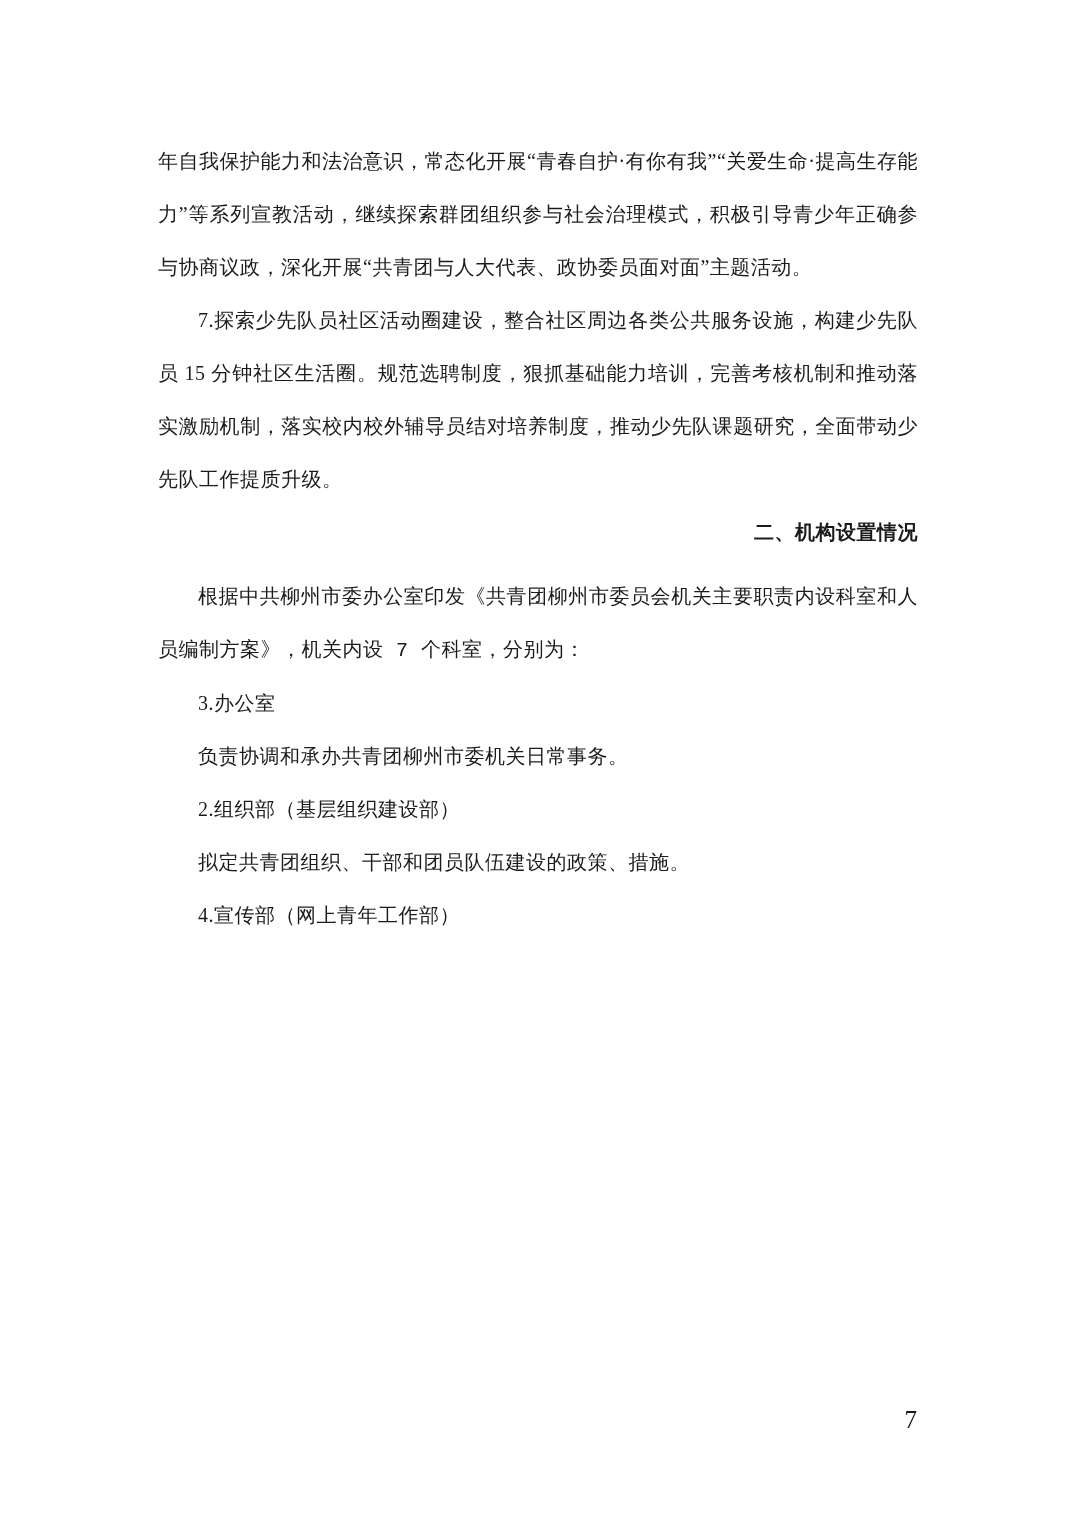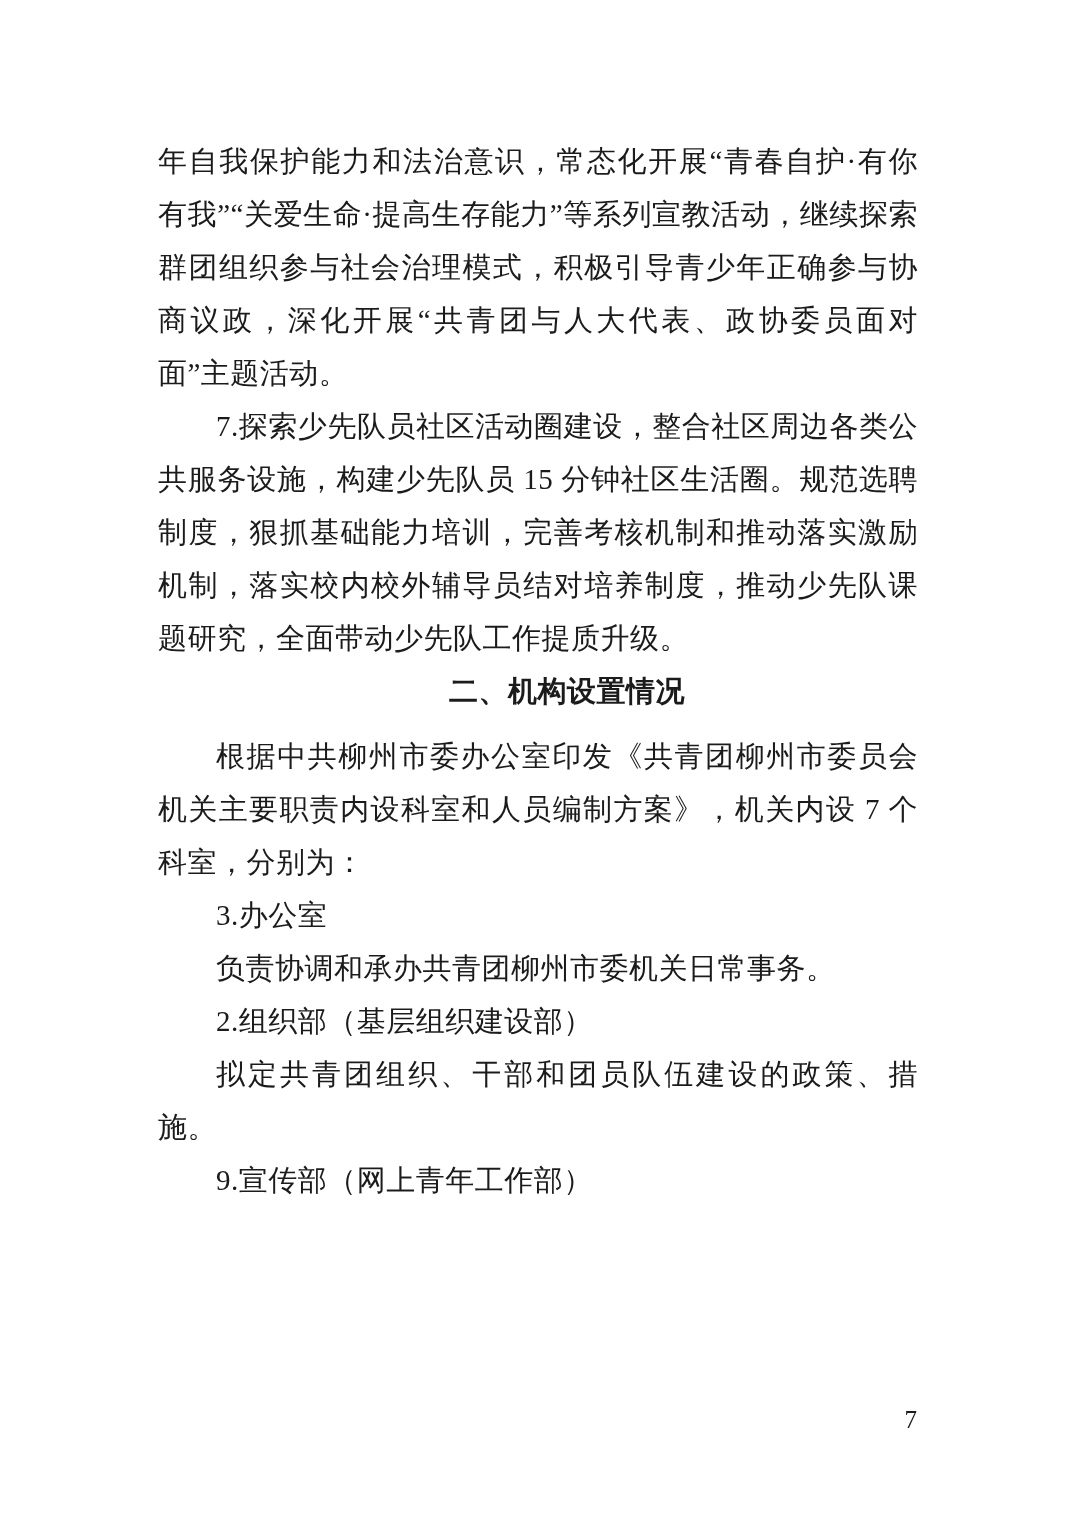--- a/index.html
+++ b/index.html
@@ -24,37 +24,38 @@
     background: #ffffff;
   }
   .content {
     position: absolute;
     left: 158px;
     top: 135px;
     width: 760px;
   }
   .content p {
     margin: 0;
-    font-size: 29px;
+    font-size: 20px;
     line-height: 53px;
     letter-spacing: 0.5px;
     text-align: justify;
     text-justify: inter-ideograph;
     word-break: break-all;
   }
   .content p.indent {
     text-indent: 2em;
   }
   .content p.heading {
     font-family: "Liberation Sans", "DejaVu Sans", sans-serif;
     font-weight: bold;
-    text-align: center;
+    text-align: right;
   }
   .content p.gap {
     margin-top: 12px;
+    font-family: Liberation Mono, monospace;
   }
   .page-number {
     position: absolute;
     right: 158px;
     top: 1405px;
     font-size: 25px;
     line-height: 30px;
     font-family: "Liberation Serif", "DejaVu Serif", serif;
     color: #1b1b1b;
   }
@@ -77,19 +78,19 @@
     <p class="para indent gap">根据中共柳州市委办公室印发《共青团柳州市委员会机关主要职责内设科室和人员编制方案》，机关内设 7 个科室，分别为：</p>
 
     <p class="para indent">3.办公室</p>
 
     <p class="para indent">负责协调和承办共青团柳州市委机关日常事务。</p>
 
     <p class="para indent">2.组织部（基层组织建设部）</p>
 
     <p class="para indent">拟定共青团组织、干部和团员队伍建设的政策、措施。</p>
 
-    <p class="para indent">9.宣传部（网上青年工作部）</p>
+    <p class="para indent">4.宣传部（网上青年工作部）</p>
 
   </div>
 
   <div class="page-number">7</div>
 
 </div>
 
 </body></html>

